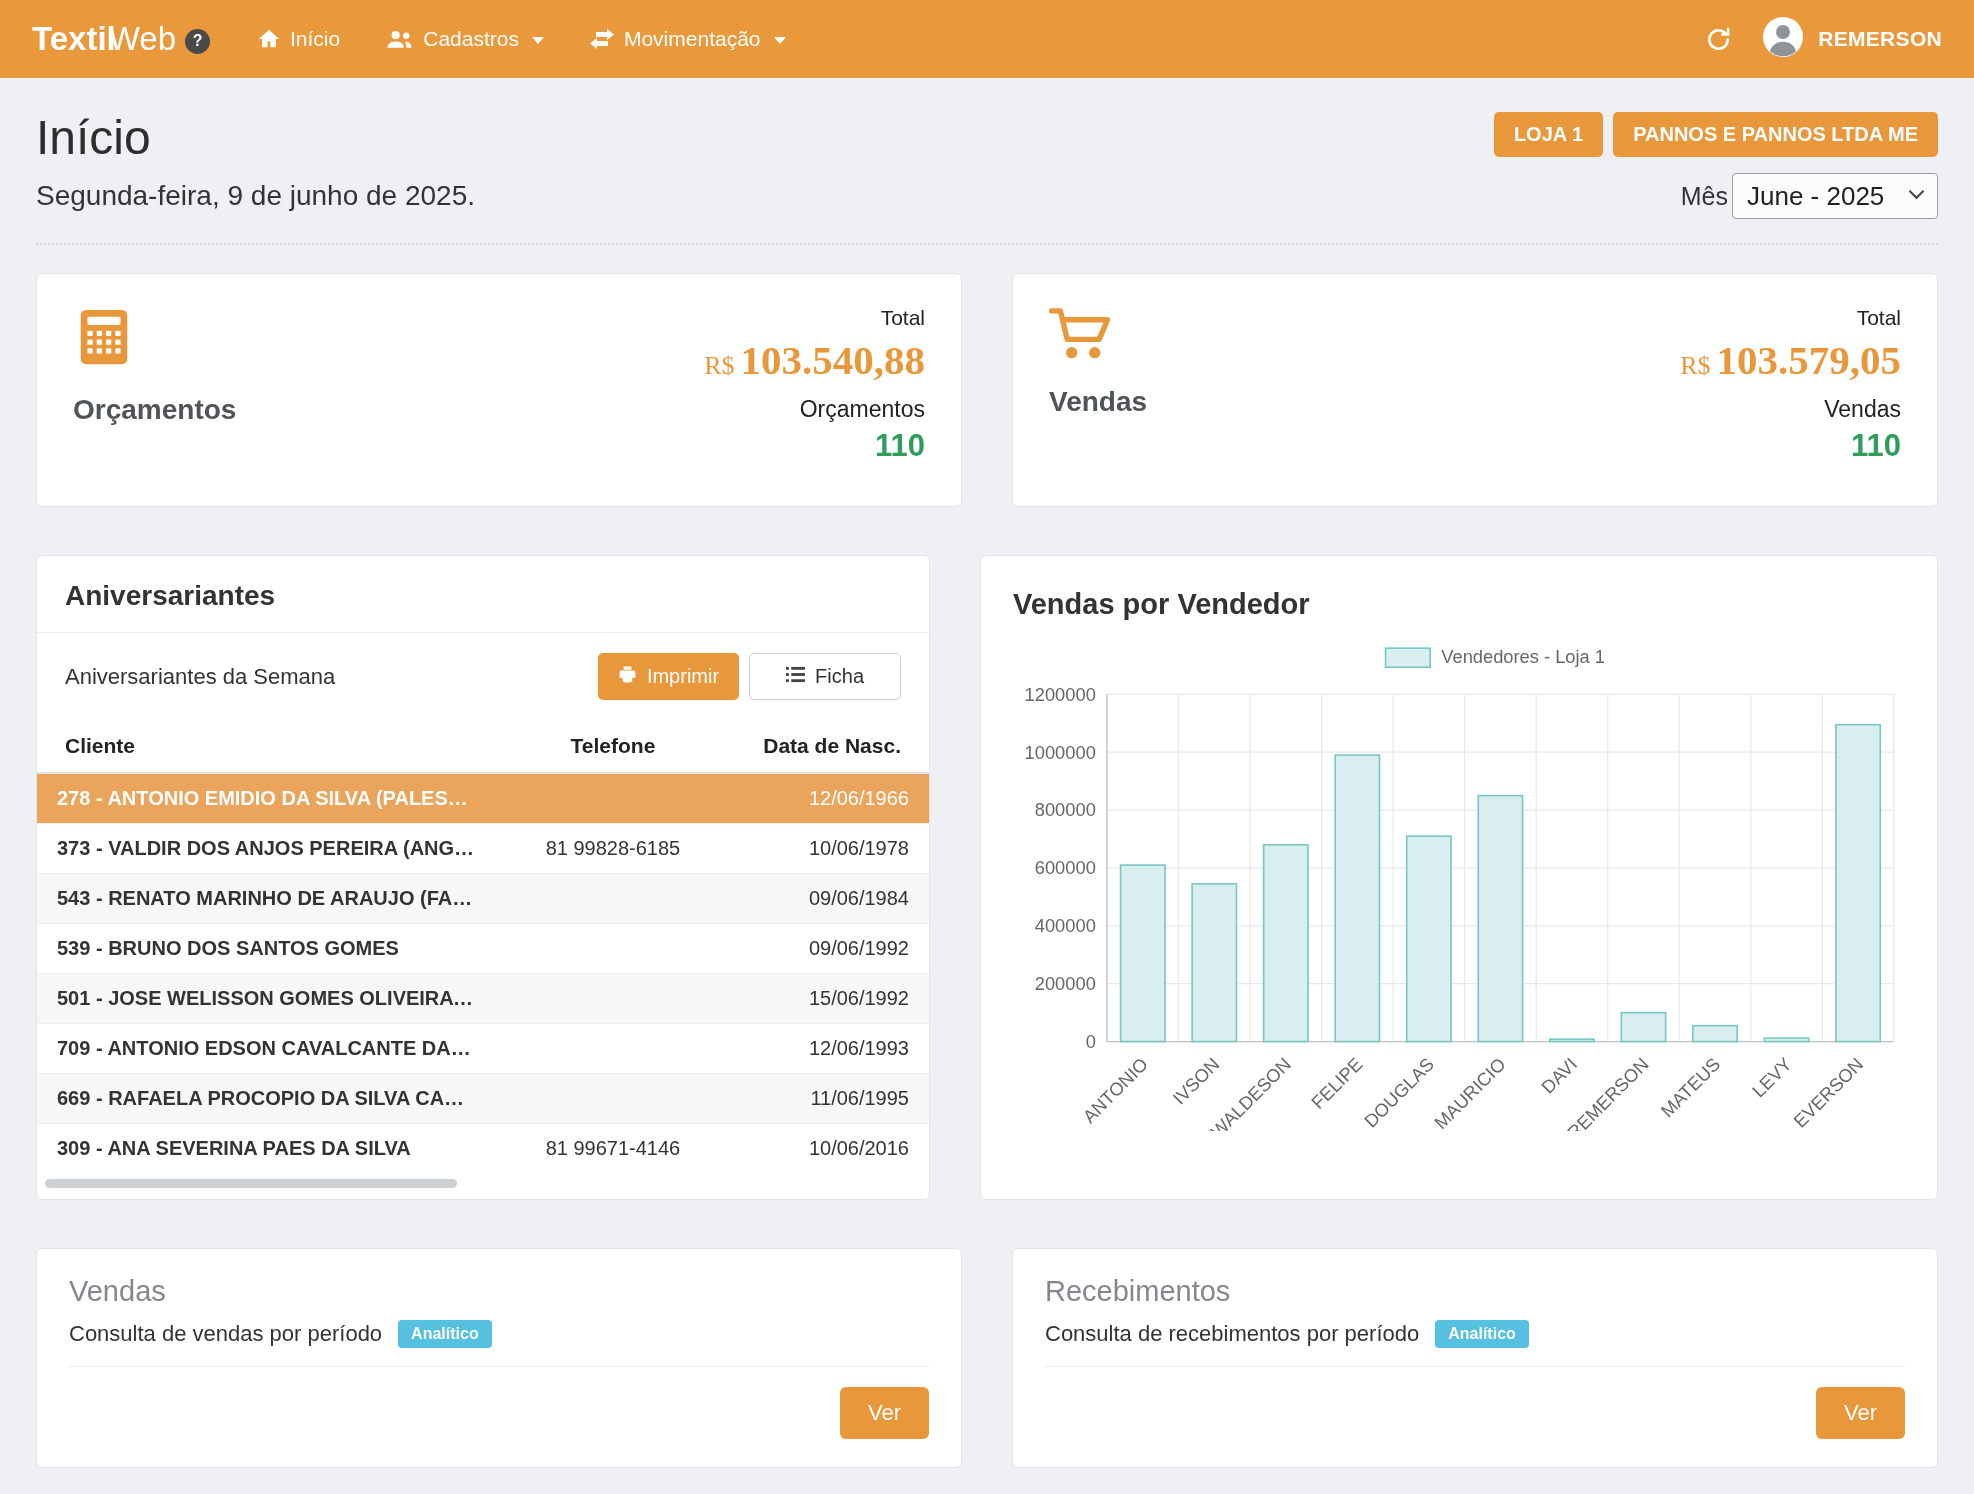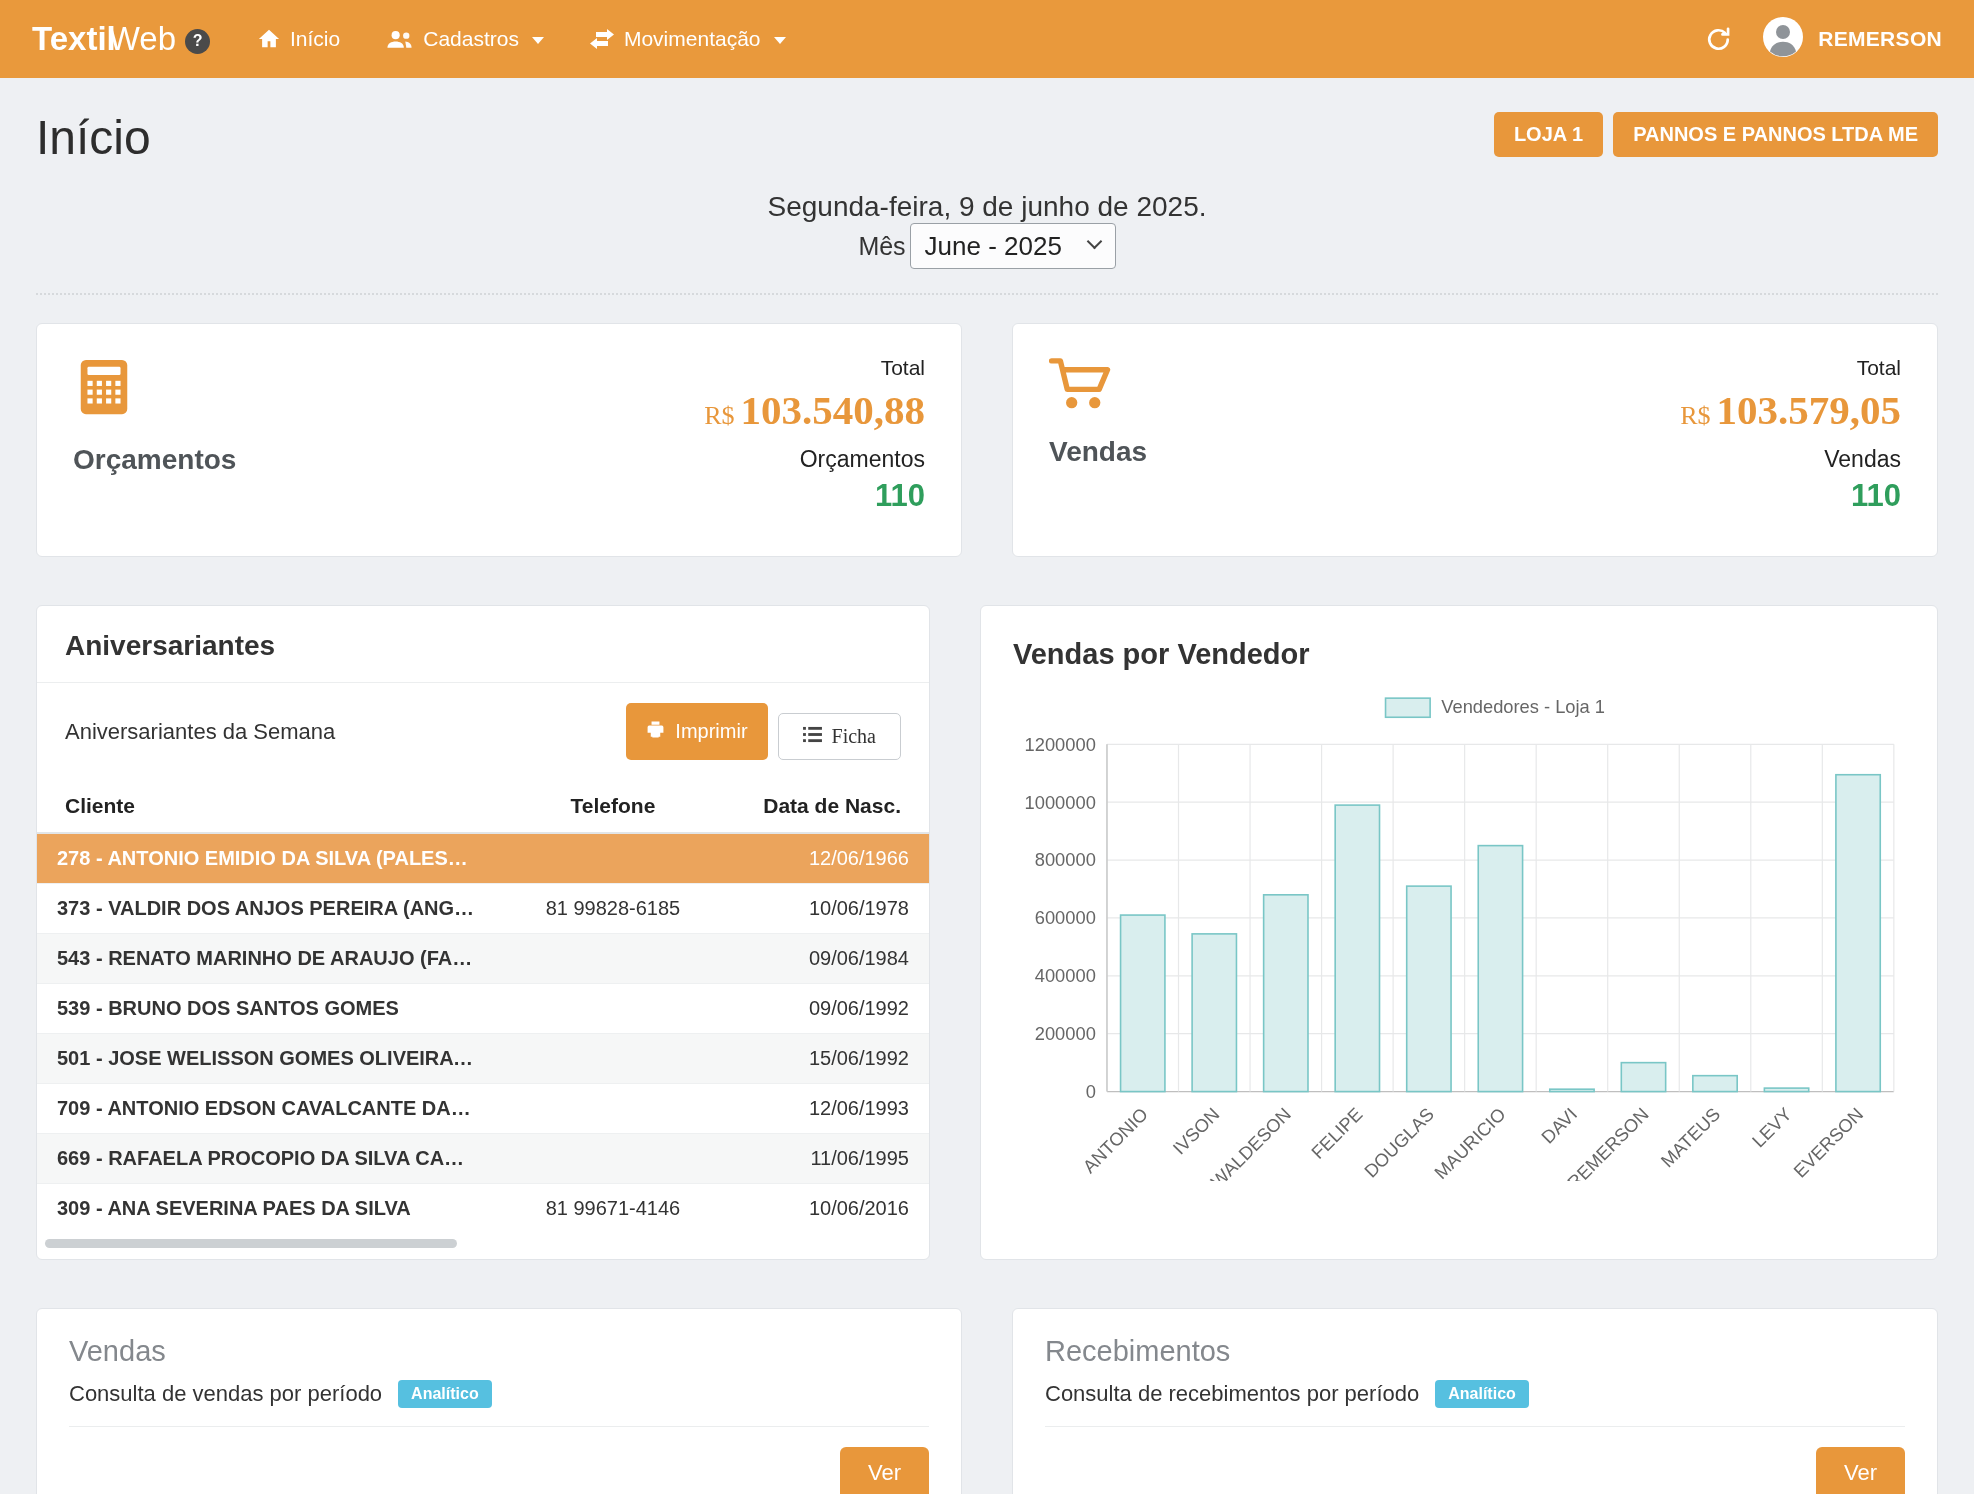--- a/index.html
+++ b/index.html
@@ -20,21 +20,21 @@
   .caret{width:0;height:0;border-left:6px solid transparent;border-right:6px solid transparent;border-top:7px solid #fff;margin-left:3px;margin-top:3px;}
   .nav-right{margin-left:auto;display:flex;align-items:center;gap:30px;}
   .refresh-btn{display:flex;align-items:center;cursor:pointer;}
   .user-menu{display:flex;align-items:center;gap:14px;cursor:pointer;font-size:21px;font-weight:600;letter-spacing:.3px;}
   
   .container{padding:10px 36px 0;}
   .page-head{display:flex;justify-content:space-between;align-items:flex-end;margin-top:22px;}
   h1{font-size:48px;font-weight:500;color:#2d2d2d;}
   .head-buttons{display:flex;gap:10px;margin-bottom:8px;}
   .btn-orange{background:#e8973b;color:#fff;font-weight:700;font-size:20px;padding:11px 20px;border-radius:5px;border:none;cursor:pointer;font-family:inherit;}
-  .date-row{display:flex;justify-content:space-between;align-items:center;margin-top:26px;flex-direction:column;}
+  .date-row{display:flex;justify-content:space-between;align-items:center;margin-top:8px;}
   .date-text{font-size:28px;color:#333;}
   .month{display:flex;align-items:center;gap:4px;font-size:25px;color:#333;}
   .select-wrap{position:relative;}
   select{appearance:none;-webkit-appearance:none;font-family:inherit;font-size:26px;padding:7px 52px 7px 14px;border:1px solid #9aa0a6;border-radius:4px;background:#fcfcfd;color:#222;cursor:pointer;}
   .chev{position:absolute;right:16px;top:13px;width:11px;height:11px;border-right:2.5px solid #444;border-bottom:2.5px solid #444;transform:rotate(45deg);pointer-events:none;}
   .dotted{border:none;border-top:2px dotted #d6d9dc;margin:24px 0 28px;}
   
   .row{display:flex;gap:50px;}
   .card{background:#fff;border:1px solid #e1e4e8;border-radius:6px;}
   .stat-card{flex:1;display:flex;justify-content:space-between;padding:32px 36px;height:234px;}
@@ -47,21 +47,21 @@
   .count-label{font-size:23px;color:#222;}
   .count-value{font-size:31px;font-weight:700;color:#2f9e5c;margin-top:5px;}
   
   .row2{display:flex;gap:50px;margin-top:48px;align-items:stretch;}
   .bd-card{flex:1;display:flex;flex-direction:column;overflow:hidden;}
   .bd-title{font-size:28px;font-weight:700;color:#333;padding:24px 28px 20px;border-bottom:1px solid #eceeef;}
   .bd-sub{display:flex;align-items:center;justify-content:space-between;padding:20px 28px;}
   .bd-sub-label{font-size:22px;color:#333;}
   .bd-actions{display:flex;gap:10px;}
   .btn-imprimir{background:#e8973b;color:#fff;font-size:20px;padding:11px 20px;border-radius:5px;border:none;display:flex;gap:10px;align-items:center;cursor:pointer;font-family:inherit;}
-  .btn-ficha{background:#fff;border:1px solid #c9cdd1;color:#333;font-size:20px;padding:11px 24px;border-radius:5px;display:flex;gap:10px;align-items:center;cursor:pointer;font-family:Liberation Serif, serif;margin-top:10px;}
+  .btn-ficha{background:#fff;border:1px solid #c9cdd1;color:#333;font-size:20px;padding:11px 36px;border-radius:5px;display:flex;gap:10px;align-items:center;cursor:pointer;font-family:Liberation Sans, sans-serif;}
   table{width:100%;border-collapse:collapse;font-size:20px;}
   th{font-weight:700;font-size:21px;padding:14px 28px;border-bottom:2px solid #e2e5e7;color:#222;}
   th.c-cli{text-align:left;}
   th.c-tel{text-align:center;width:300px;}
   th.c-dat{text-align:right;width:245px;}
   td{padding:13px 20px;border-top:1px solid #eef0f1;}
   td.c-cli{font-weight:700;color:#333;white-space:nowrap;overflow:hidden;text-overflow:ellipsis;max-width:460px;}
   td.c-tel{text-align:center;color:#333;}
   td.c-dat{text-align:right;color:#333;}
   #bd-rows tr{cursor:pointer;}

